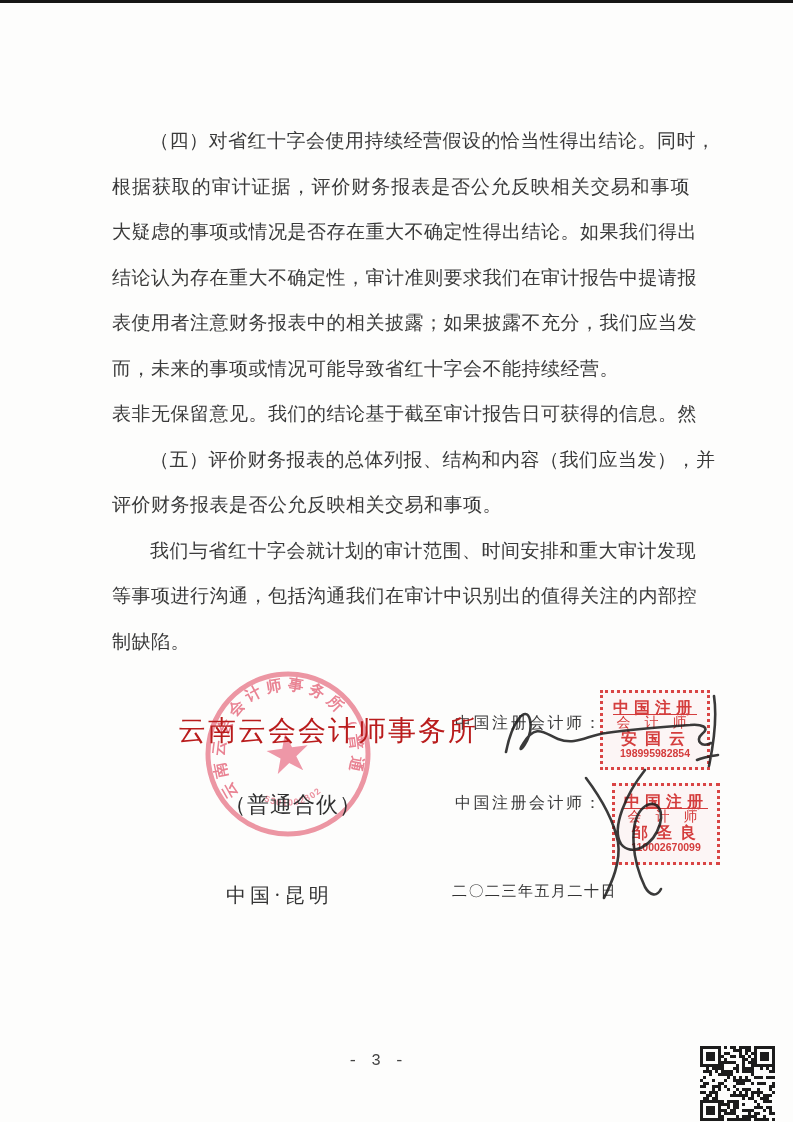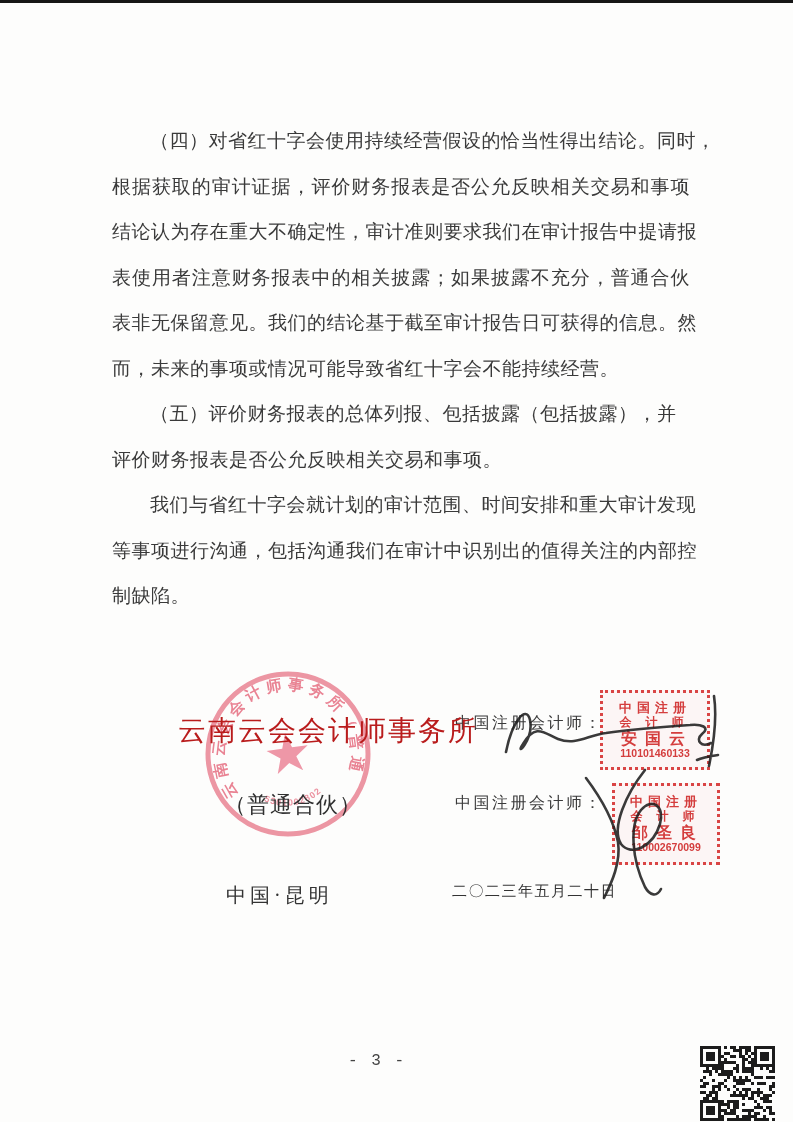--- a/index.html
+++ b/index.html
@@ -17,46 +17,47 @@
   .sig-label{position:absolute;font-size:16px;letter-spacing:2.5px;color:#3a3a3a;white-space:nowrap;}
   .firm-name{position:absolute;left:178px;top:712px;font-size:28px;letter-spacing:2px;color:#b91c1c;white-space:nowrap;z-index:3;}
   .firm-type{position:absolute;left:224px;top:790px;font-size:22px;letter-spacing:1px;color:#303030;z-index:3;}
   .firm-location{position:absolute;left:226px;top:882px;font-size:20px;letter-spacing:4px;color:#333;text-align:right;}
   .audit-date{position:absolute;left:452px;top:882px;font-size:15px;letter-spacing:1.5px;color:#333;}
   .seal{position:absolute;left:200px;top:666px;width:176px;height:176px;transform:rotate(-8deg);z-index:2;opacity:.92;}
   
   .stamp{position:absolute;border:3px dotted #d94444;background:rgba(240,120,130,.06);
          display:flex;flex-direction:column;align-items:center;justify-content:center;
          color:#d43d3d;text-align:center;z-index:2;padding:1px 2px;}
-  .stamp .r1{font-size:13px;font-weight:bold;letter-spacing:5px;line-height:15px;white-space:nowrap;}
-  .stamp .r2{font-size:12px;font-weight:bold;letter-spacing:14px;line-height:15px;white-space:nowrap;text-indent:7px;}
+  .stamp .r1{font-size:16px;font-weight:bold;letter-spacing:5px;line-height:15px;white-space:nowrap;text-decoration:underline;}
+  .stamp .r2{font-size:14px;font-weight:normal;letter-spacing:14px;line-height:15px;white-space:nowrap;text-indent:7px;}
   .stamp .r3{font-size:16px;font-weight:bold;letter-spacing:8px;line-height:17px;white-space:nowrap;text-indent:4px;}
   .stamp .r4{font-size:10.5px;font-weight:bold;letter-spacing:0;line-height:13px;white-space:nowrap;
              font-family:"Liberation Sans","DejaVu Sans",sans-serif;}
   #stamp1{left:600px;top:690px;width:100px;height:72px;}
   #stamp2{left:612px;top:783px;width:98px;height:74px;}
   .sig-overlay{position:absolute;left:0;top:0;width:793px;height:1122px;z-index:4;pointer-events:none;}
   .page-number{position:absolute;left:337px;top:1052px;width:80px;text-align:center;font-size:16px;
                letter-spacing:2px;color:#444;font-family:"Liberation Mono","DejaVu Sans Mono",monospace;}
   .qr{position:absolute;left:700px;top:1046px;width:75px;height:75px;}
 </style>
 </head>
 <body>
 
 <div class="page">
   <div class="scan-edge"></div>
 
   <div class="doc-body">
     <div class="line indent">（四）对省红十字会使用持续经营假设的恰当性得出结论。同时，</div>
     <div class="line">根据获取的审计证据，评价财务报表是否公允反映相关交易和事项</div>
+    <div class="line">大疑虑的事项或情况是否存在重大不确定性得出结论。如果我们得出</div>
     <div class="line">结论认为存在重大不确定性，审计准则要求我们在审计报告中提请报</div>
-    <div class="line">表使用者注意财务报表中的相关披露；如果披露不充分，普通合伙</div>
+    <div class="line">表使用者注意财务报表中的相关披露；如果披露不充分，我们应当发</div>
+    <div class="line para-end">而，未来的事项或情况可能导致省红十字会不能持续经营。</div>
     <div class="line">表非无保留意见。我们的结论基于截至审计报告日可获得的信息。然</div>
-    <div class="line para-end">而，未来的事项或情况可能导致省红十字会不能持续经营。</div>
-    <div class="line indent para-end">（五）评价财务报表的总体列报、包括披露（包括披露），并</div>
+    <div class="line indent para-end">（五）评价财务报表的总体列报、结构和内容（我们应当发），并</div>
     <div class="line para-end">评价财务报表是否公允反映相关交易和事项。</div>
     <div class="line indent">我们与省红十字会就计划的审计范围、时间安排和重大审计发现</div>
     <div class="line">等事项进行沟通，包括沟通我们在审计中识别出的值得关注的内部控</div>
     <div class="line para-end">制缺陷。</div>
   </div>
 
   <svg class="seal" viewBox="0 0 176 176">
     <defs>
       <path id="ringPath" d="M 35.4,124.2 A 64,64 0 1 1 140.6,124.2" fill="none"></path>
       <path id="serialPath" d="M 56,130 A 52,52 0 0 0 116,130" fill="none"></path>
@@ -75,21 +76,21 @@
   <div class="firm-type">（普通合伙）</div>
   <div class="firm-location">中国·昆明</div>
 
   <div class="sig-label" style="left:455px;top:713px;">中国注册会计师：</div>
   <div class="sig-label" style="left:455px;top:793px;">中国注册会计师：</div>
 
   <div class="stamp" id="stamp1">
     <div class="r1">中国注册</div>
     <div class="r2">会计师</div>
     <div class="r3">安国云</div>
-    <div class="r4">110101460133</div>
+    <div class="r4">198995982854</div>
   </div>
   <div class="stamp" id="stamp2">
     <div class="r1">中国注册</div>
     <div class="r2">会计师</div>
     <div class="r3">邹圣良</div>
     <div class="r4">110002670099</div>
   </div>
 
   <svg class="sig-overlay" viewBox="0 0 793 1122">
     <path d="M506,752 C512,722 526,704 530,720 C534,740 514,758 523,744 C536,722 545,734 558,739

